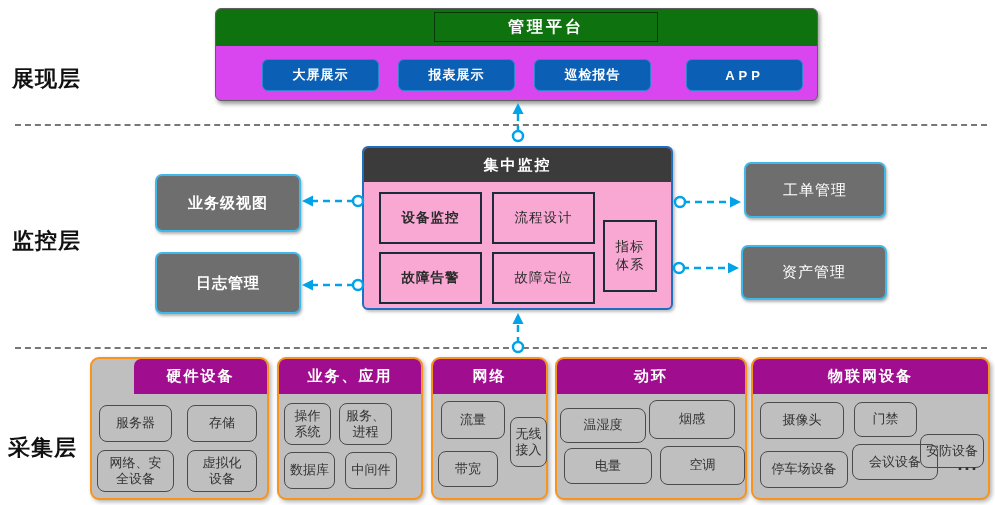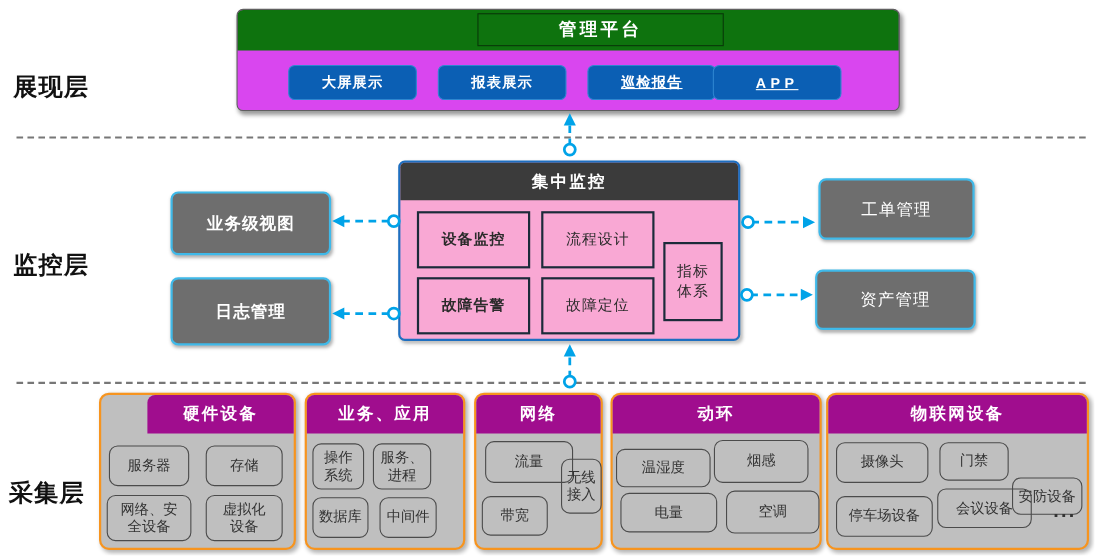--- a/index.html
+++ b/index.html
@@ -22,21 +22,21 @@
     background:#d946ef; border:1px solid #5f5f5f; border-radius:6px;
     box-shadow:2px 3px 4px rgba(0,0,0,.4); }
   .platform-head { position:relative; height:37px; background:#0E730E; border-radius:5px 5px 0 0; }
   .platform-title { position:absolute; left:218px; top:3px; width:224px; height:30px;
     border:1px solid #093909; color:#fff; font-size:16px; font-weight:bold; letter-spacing:3px;
     display:flex; align-items:center; justify-content:center; }
   .p-btn { position:absolute; top:50px; height:32px; width:117px;
     background:#0B5FB4; border:1.5px solid #2E86D0; border-radius:6px;
     color:#fff; font-size:13px; font-weight:bold; letter-spacing:1px;
     display:flex; align-items:center; justify-content:center; }
-  .pb-0 { left:46px; } .pb-1 { left:182px; } .pb-2 { left:318px;text-decoration:underline; } .pb-3 { left:432px; letter-spacing:4px;text-decoration:underline; }
+  .pb-0 { left:46px; } .pb-1 { left:182px; } .pb-2 { left:318px; } .pb-3 { left:470px; letter-spacing:4px; }
 
   
   .center-box { position:absolute; left:362px; top:146px; width:311px; height:164px;
     background:#f9a8d4; border:2px solid #1E6FC0; border-radius:6px;
     box-shadow:2px 2px 3px rgba(0,0,0,.25); }
   .center-head { height:34px; background:#3B3B3B; border-radius:4px 4px 0 0;
     color:#fff; font-size:15px; font-weight:bold; letter-spacing:2px;
     display:flex; align-items:center; justify-content:center; }
   .mod { position:absolute; border:2px solid #1c2b3a; color:#2b2b2b; font-size:13.5px;
     display:flex; align-items:center; justify-content:center; text-align:center;
@@ -85,21 +85,21 @@
   .g0-i0 { left:7px;  top:46px; width:73px; height:37px; }
   .g0-i1 { left:95px; top:46px; width:70px; height:37px; }
   .g0-i2 { left:5px;  top:91px; width:77px; height:42px; }
   .g0-i3 { left:95px; top:91px; width:70px; height:42px; }
   
   .g1-i0 { left:5px;  top:44px; width:47px; height:42px; }
   .g1-i1 { left:60px; top:44px; width:53px; height:42px; }
   .g1-i2 { left:5px;  top:93px; width:51px; height:37px; }
   .g1-i3 { left:66px; top:93px; width:52px; height:37px; }
   
-  .g2-i0 { left:8px;  top:42px; width:80px; height:38px; }
+  .g2-i0 { left:8px;  top:42px; width:64px; height:38px; }
   .g2-i1 { left:77px; top:58px; width:37px; height:50px; }
   .g2-i2 { left:5px;  top:92px; width:60px; height:36px; }
   
   .g3-i0 { left:3px;   top:49px; width:86px; height:35px; }
   .g3-i1 { left:92px;  top:41px; width:86px; height:39px; }
   .g3-i2 { left:7px;   top:89px; width:88px; height:36px; }
   .g3-i3 { left:103px; top:87px; width:85px; height:39px; }
   
   .g4-i0 { left:7px;   top:43px; width:84px; height:37px; }
   .g4-i1 { left:101px; top:43px; width:63px; height:35px; }

